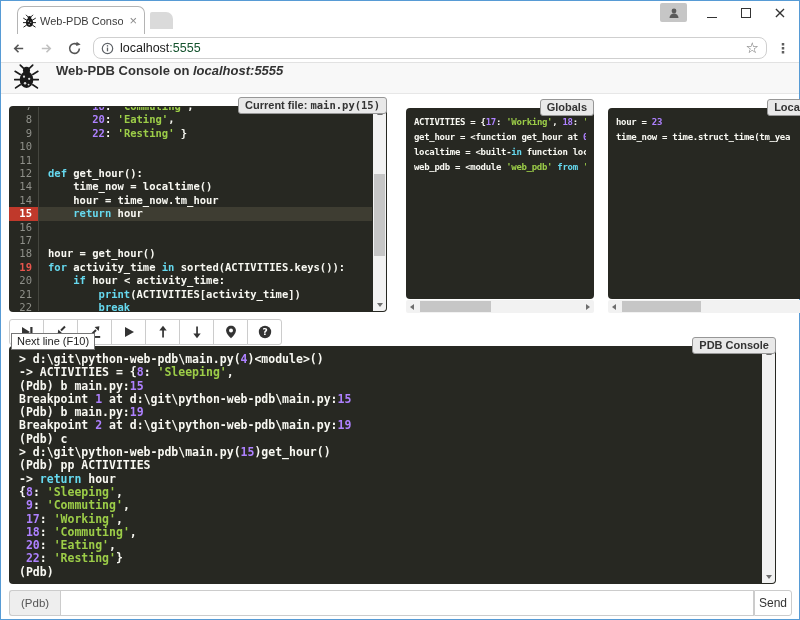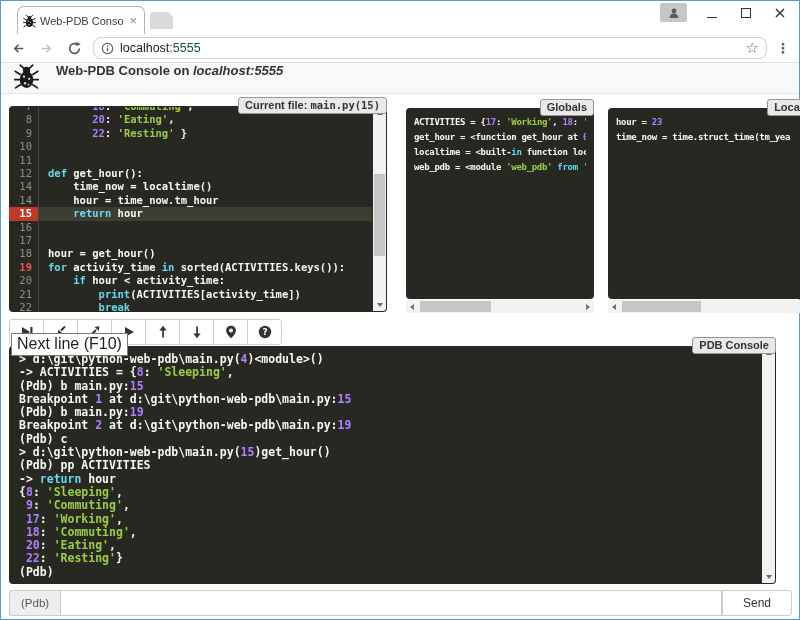--- a/index.html
+++ b/index.html
@@ -92,30 +92,30 @@
   .tri-left { width:0; height:0; border-top:3.5px solid transparent; border-bottom:3.5px solid transparent; border-right:4.5px solid #6e6e6e; }
   .tri-right { width:0; height:0; border-top:3.5px solid transparent; border-bottom:3.5px solid transparent; border-left:4.5px solid #6e6e6e; }
 
   
   .dbg-toolbar { position:absolute; left:8px; top:318px; display:flex; z-index:2; }
   .dbg-btn { width:35px; height:26px; background:#fff; border:1px solid #ccc; margin-left:-1px;
              display:flex; align-items:center; justify-content:center; cursor:pointer; }
   .dbg-btn:first-child { margin-left:0; border-radius:3px 0 0 3px; }
   .dbg-btn:last-child { border-radius:0 3px 3px 0; }
   .tooltip { position:absolute; left:10px; top:332px; background:#fffffe; border:1px solid #767676;
-             font-size:16px; color:#222; padding:1px 5px 2px; z-index:5; white-space:nowrap; }
+             font-size:11px; color:#222; padding:1px 5px 2px; z-index:5; white-space:nowrap; }
 
   
   .cmd-row { position:absolute; left:8px; top:589px; width:783px; height:26px; display:flex; }
   .cmd-addon { background:#eee; border:1px solid #ccc; border-right:none; border-radius:3px 0 0 3px;
                padding:0 11px; font-size:11.5px; color:#555; display:flex; align-items:center; }
   .cmd-input { flex:1; border:1px solid #ccc; font-size:12px; padding:0 8px; outline:none;
                font-family:"Liberation Sans",sans-serif; color:#333; }
   .cmd-send { border:1px solid #ccc; border-left:1px solid #ccc; background:#fff; border-radius:0 3px 3px 0;
-              padding:0 20px; font-size:12px; color:#333; cursor:pointer; font-family:"Liberation Sans",sans-serif; }
+              padding:0 4px; font-size:12px; color:#333; cursor:pointer; font-family:"Liberation Sans",sans-serif; }
 </style>
 </head>
 <body>
 
 <div class="window">
 
   <div class="titlebar">
     <div class="tab">
       <svg width="13" height="14" viewBox="0 0 24 26">
         <g stroke="#1a1a1a" stroke-width="1.8" stroke-linecap="round">

